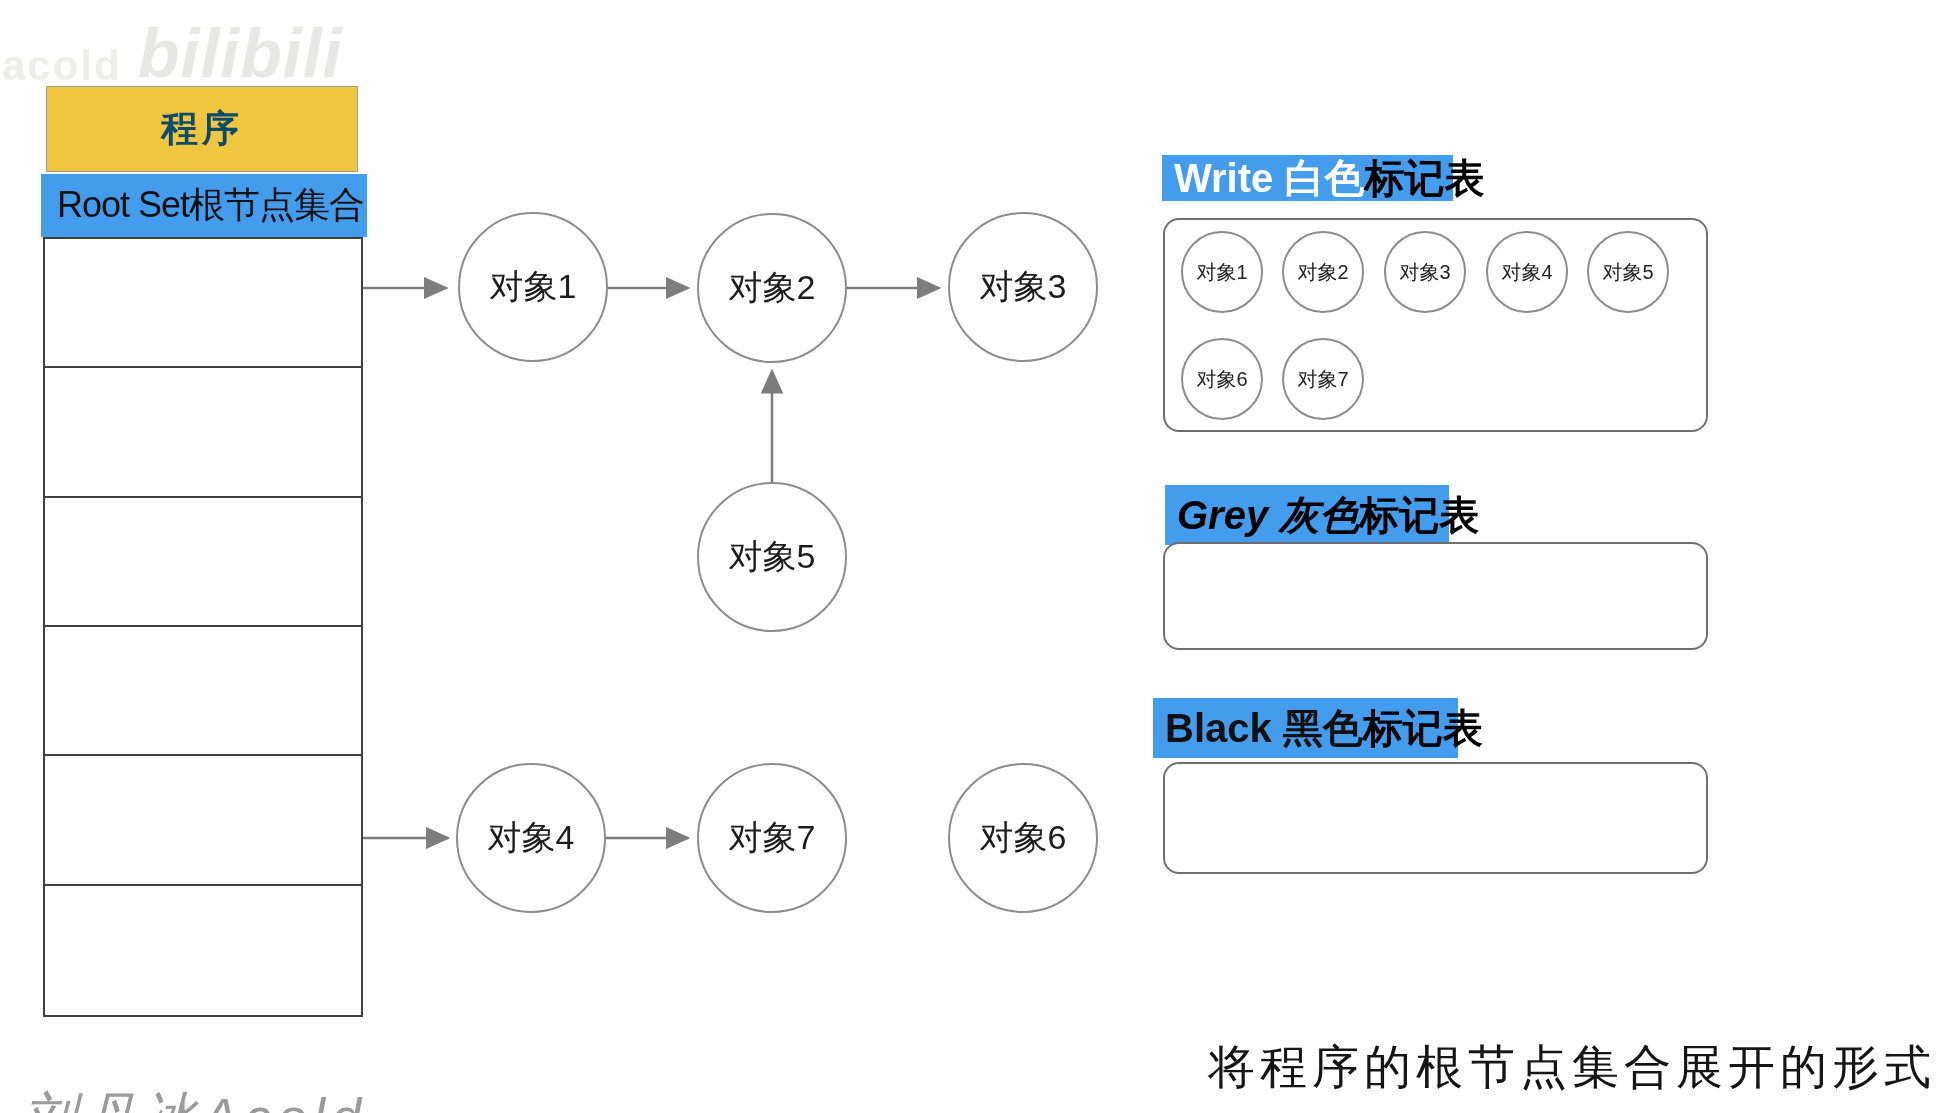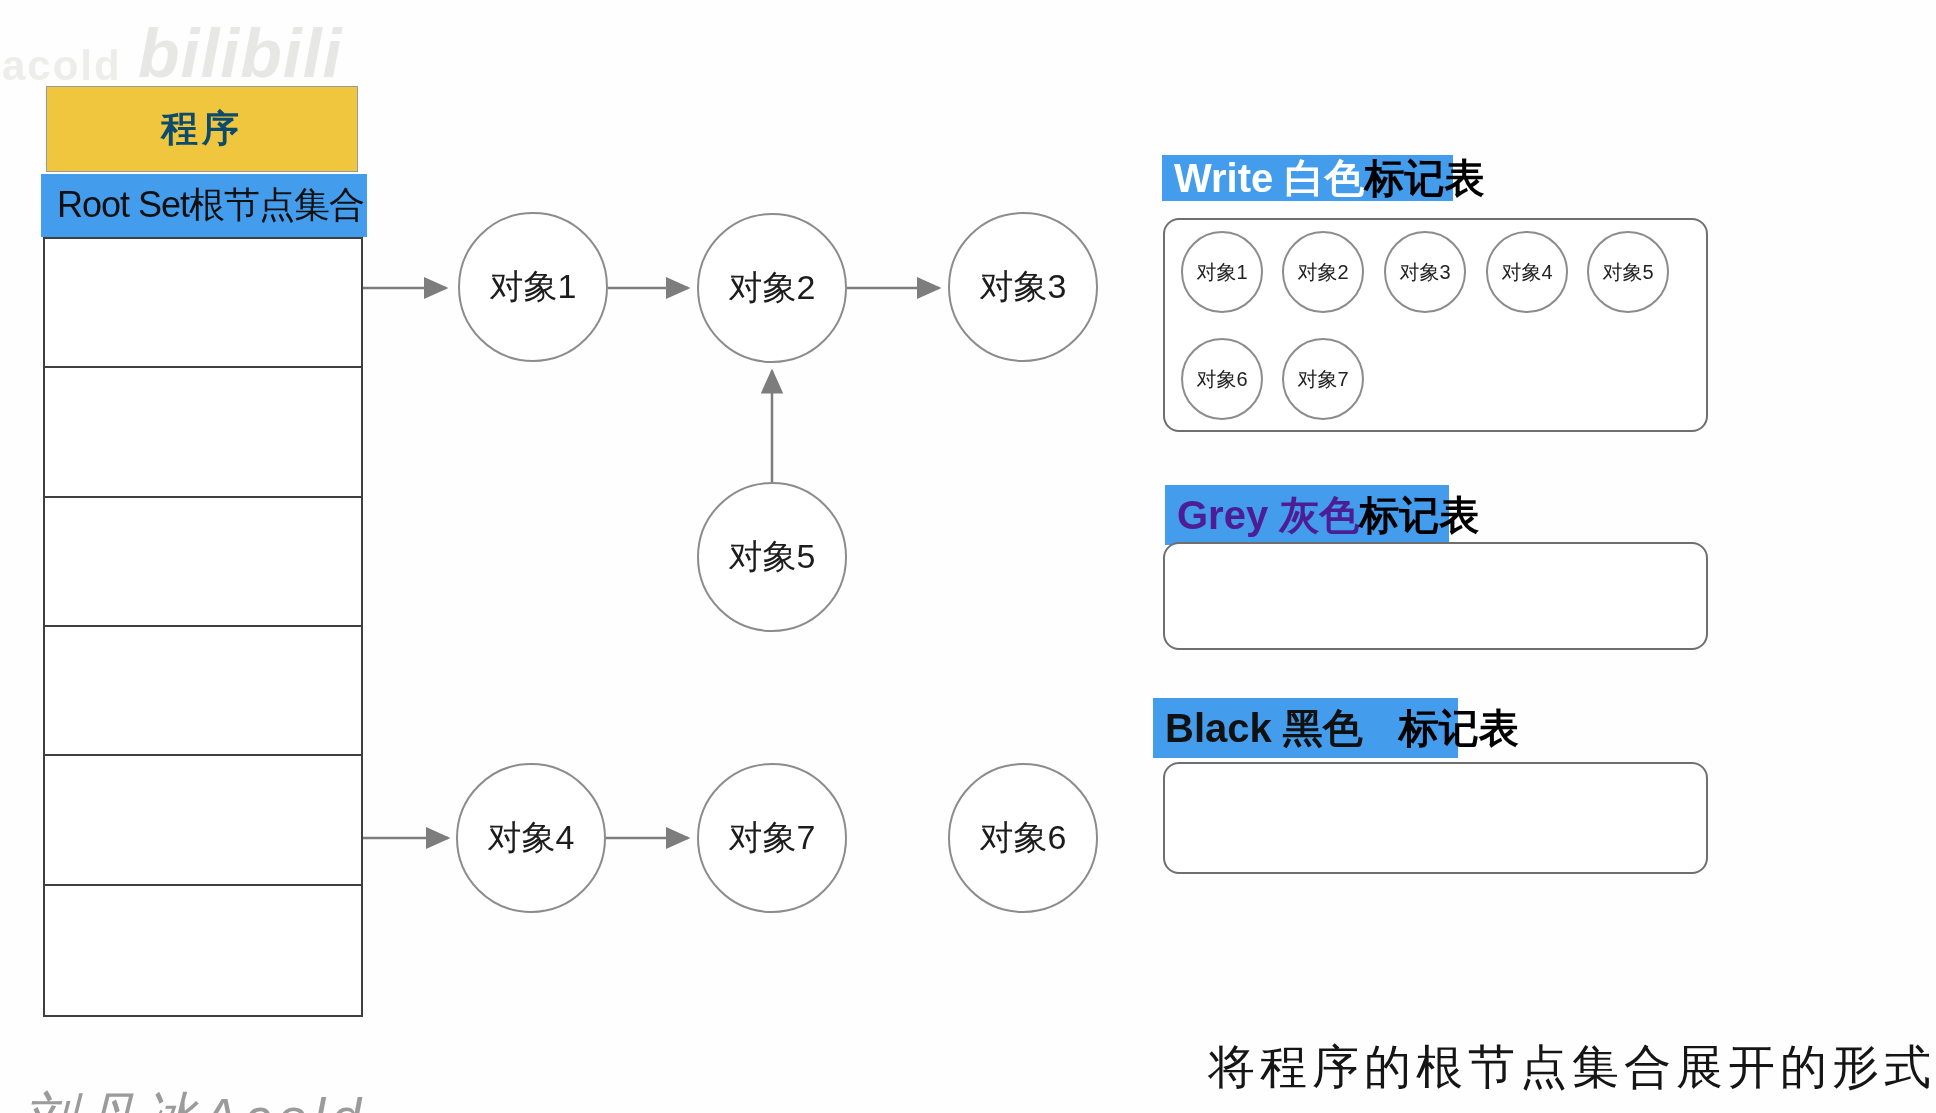--- a/index.html
+++ b/index.html
@@ -58,24 +58,24 @@
   .edges{position:absolute;left:0;top:0;width:1936px;height:1113px;pointer-events:none;}
   .edge{stroke:#7d7d7d;stroke-width:2.5;marker-end:url(#ah);}
   
   .bar{
     position:absolute;height:46px;background:#449CEC;
     display:flex;align-items:center;padding-left:12px;box-sizing:border-box;
     font-size:40px;white-space:nowrap;
   }
   .bar-write{left:1162px;top:155px;width:291px;}
   .bar-grey {left:1165px;top:485px;width:284px;height:60px;}
-  .bar-black{left:1153px;top:698px;width:305px;height:60px;gap:36px;}
+  .bar-black{left:1153px;top:698px;width:305px;height:60px;}
   .t-en{font-weight:bold;}
   .t-en.white{color:#ffffff;}
-  .t-en.grey{color:#4c1d95;}
+  .t-en.grey{color:#000000;font-style:italic;}
   .t-en.black{color:#111111;}
   .t-cn{color:#000000;font-weight:700;}
   .mbox{
     position:absolute;left:1163px;width:545px;background:#ffffff;
     border:2px solid #6f6f6f;border-radius:16px;box-sizing:border-box;
   }
   .mbox-white{top:218px;height:214px;}
   .mbox-grey {top:542px;height:108px;}
   .mbox-black{top:762px;height:112px;}
   .mcirc{

